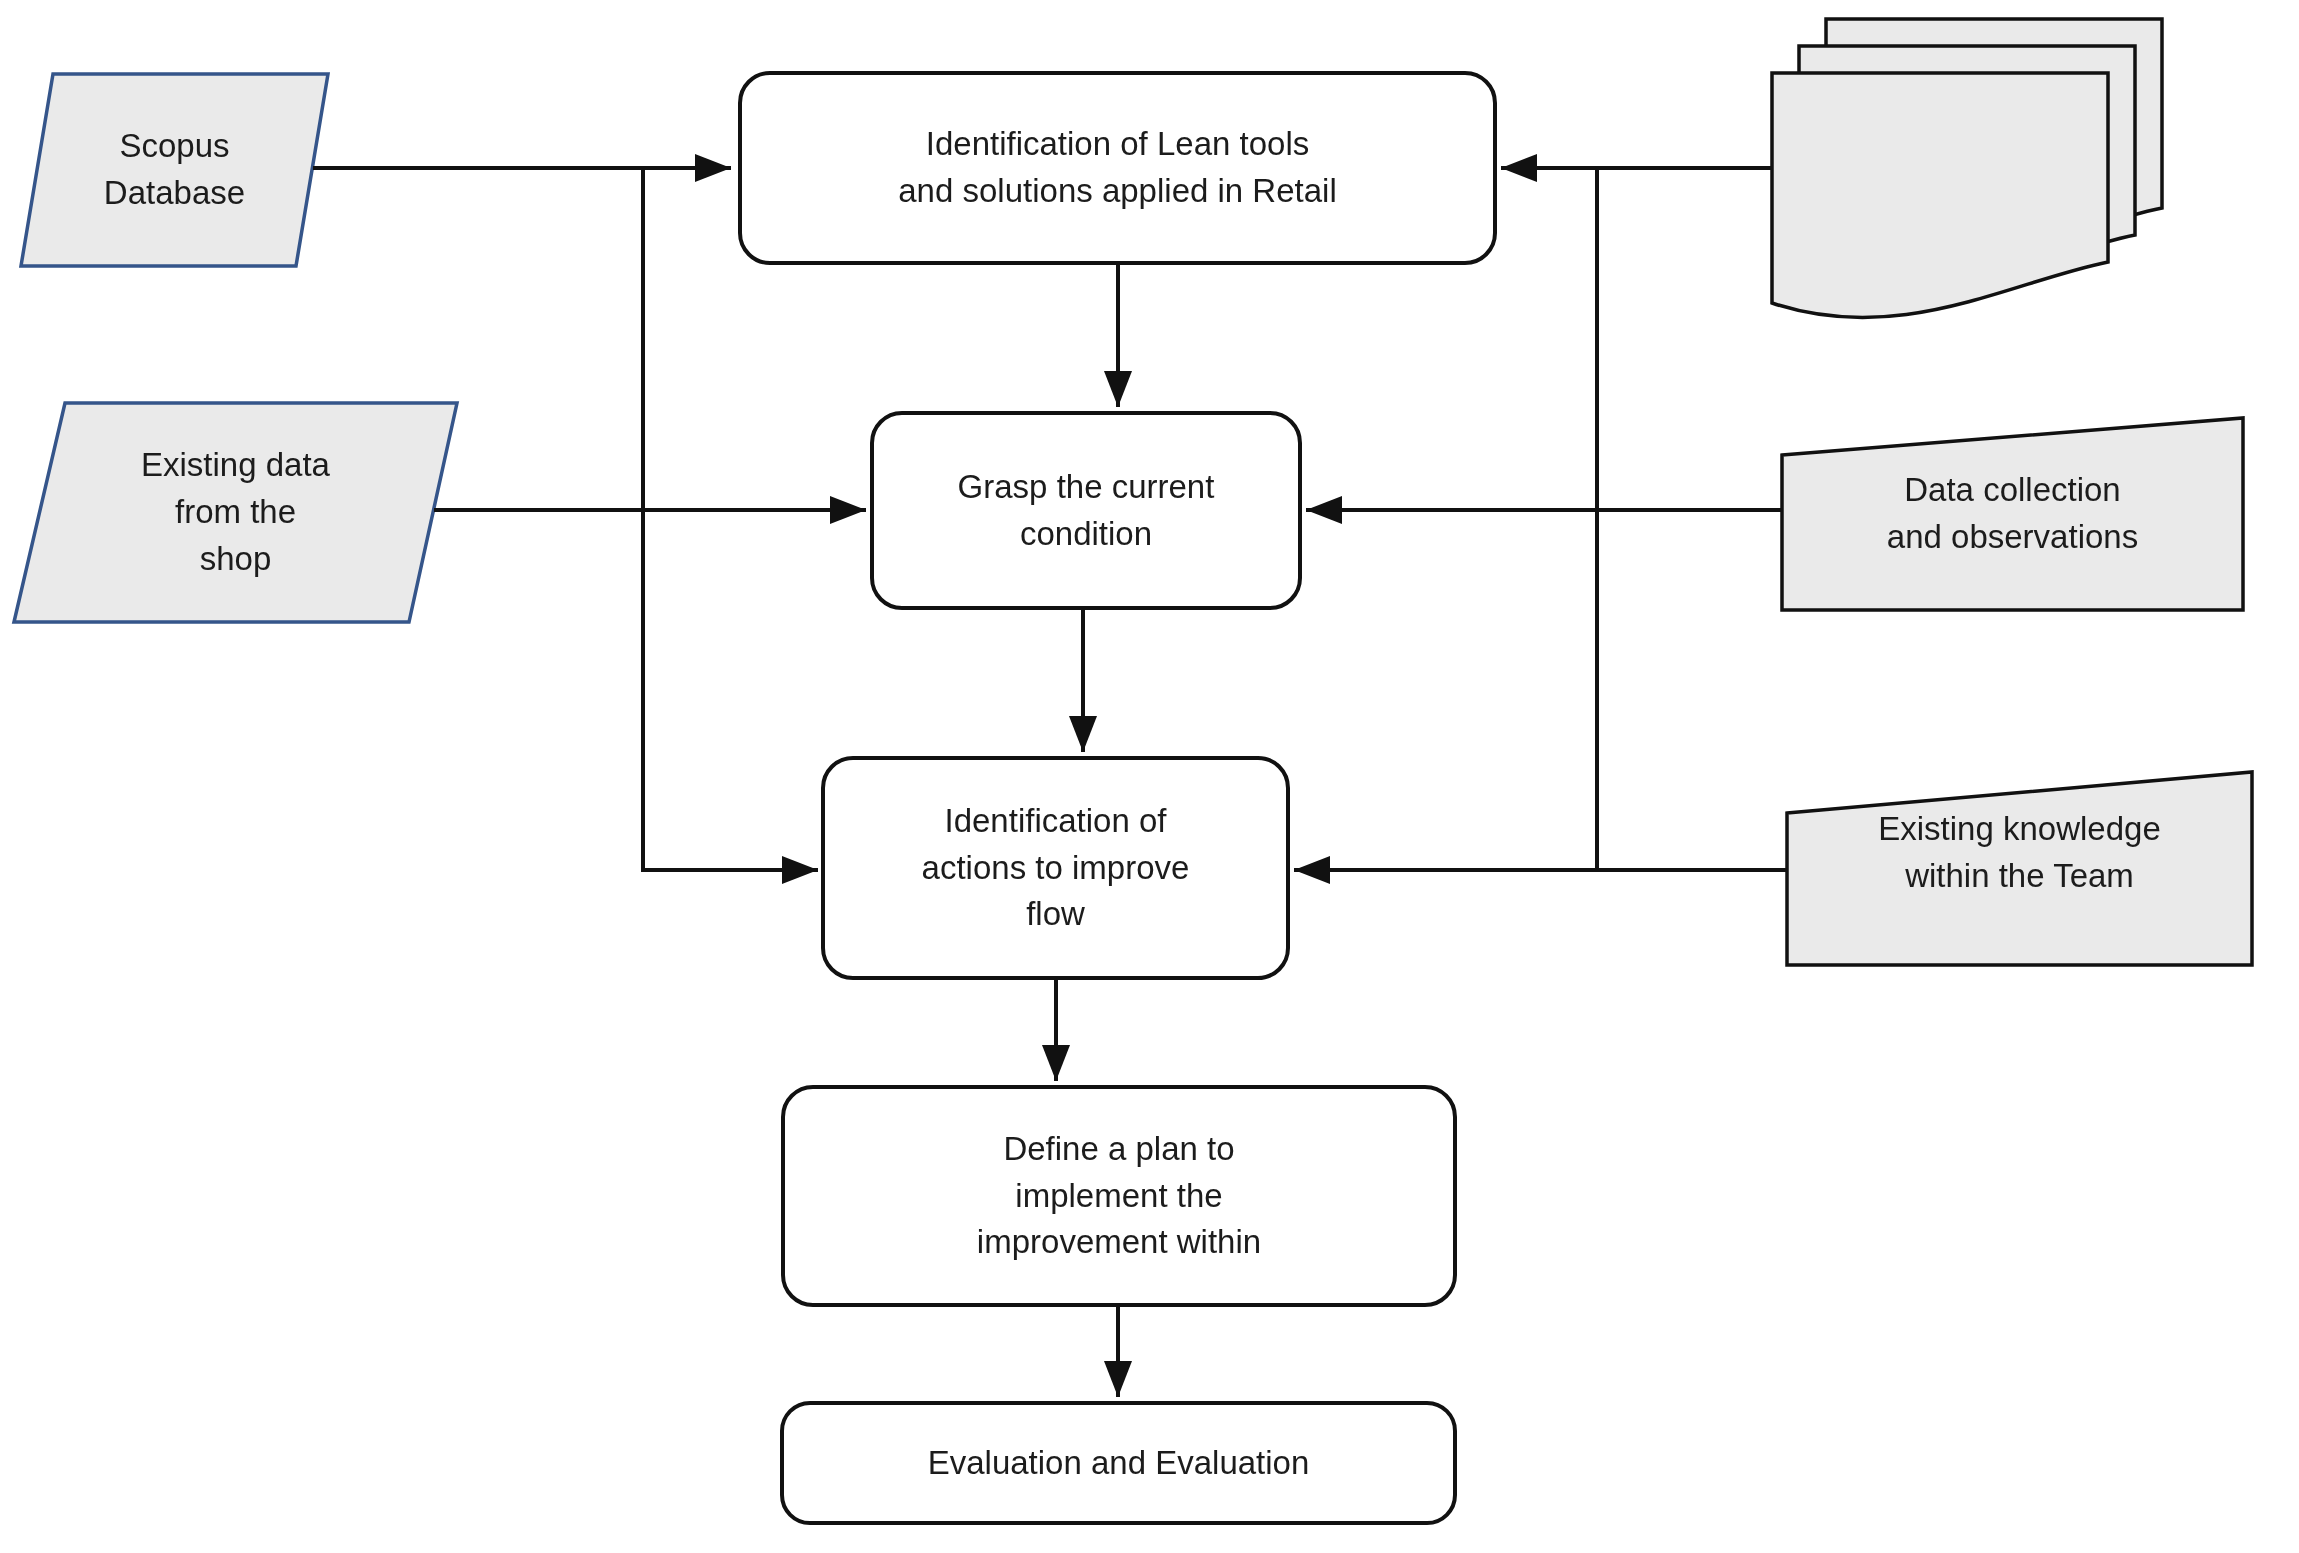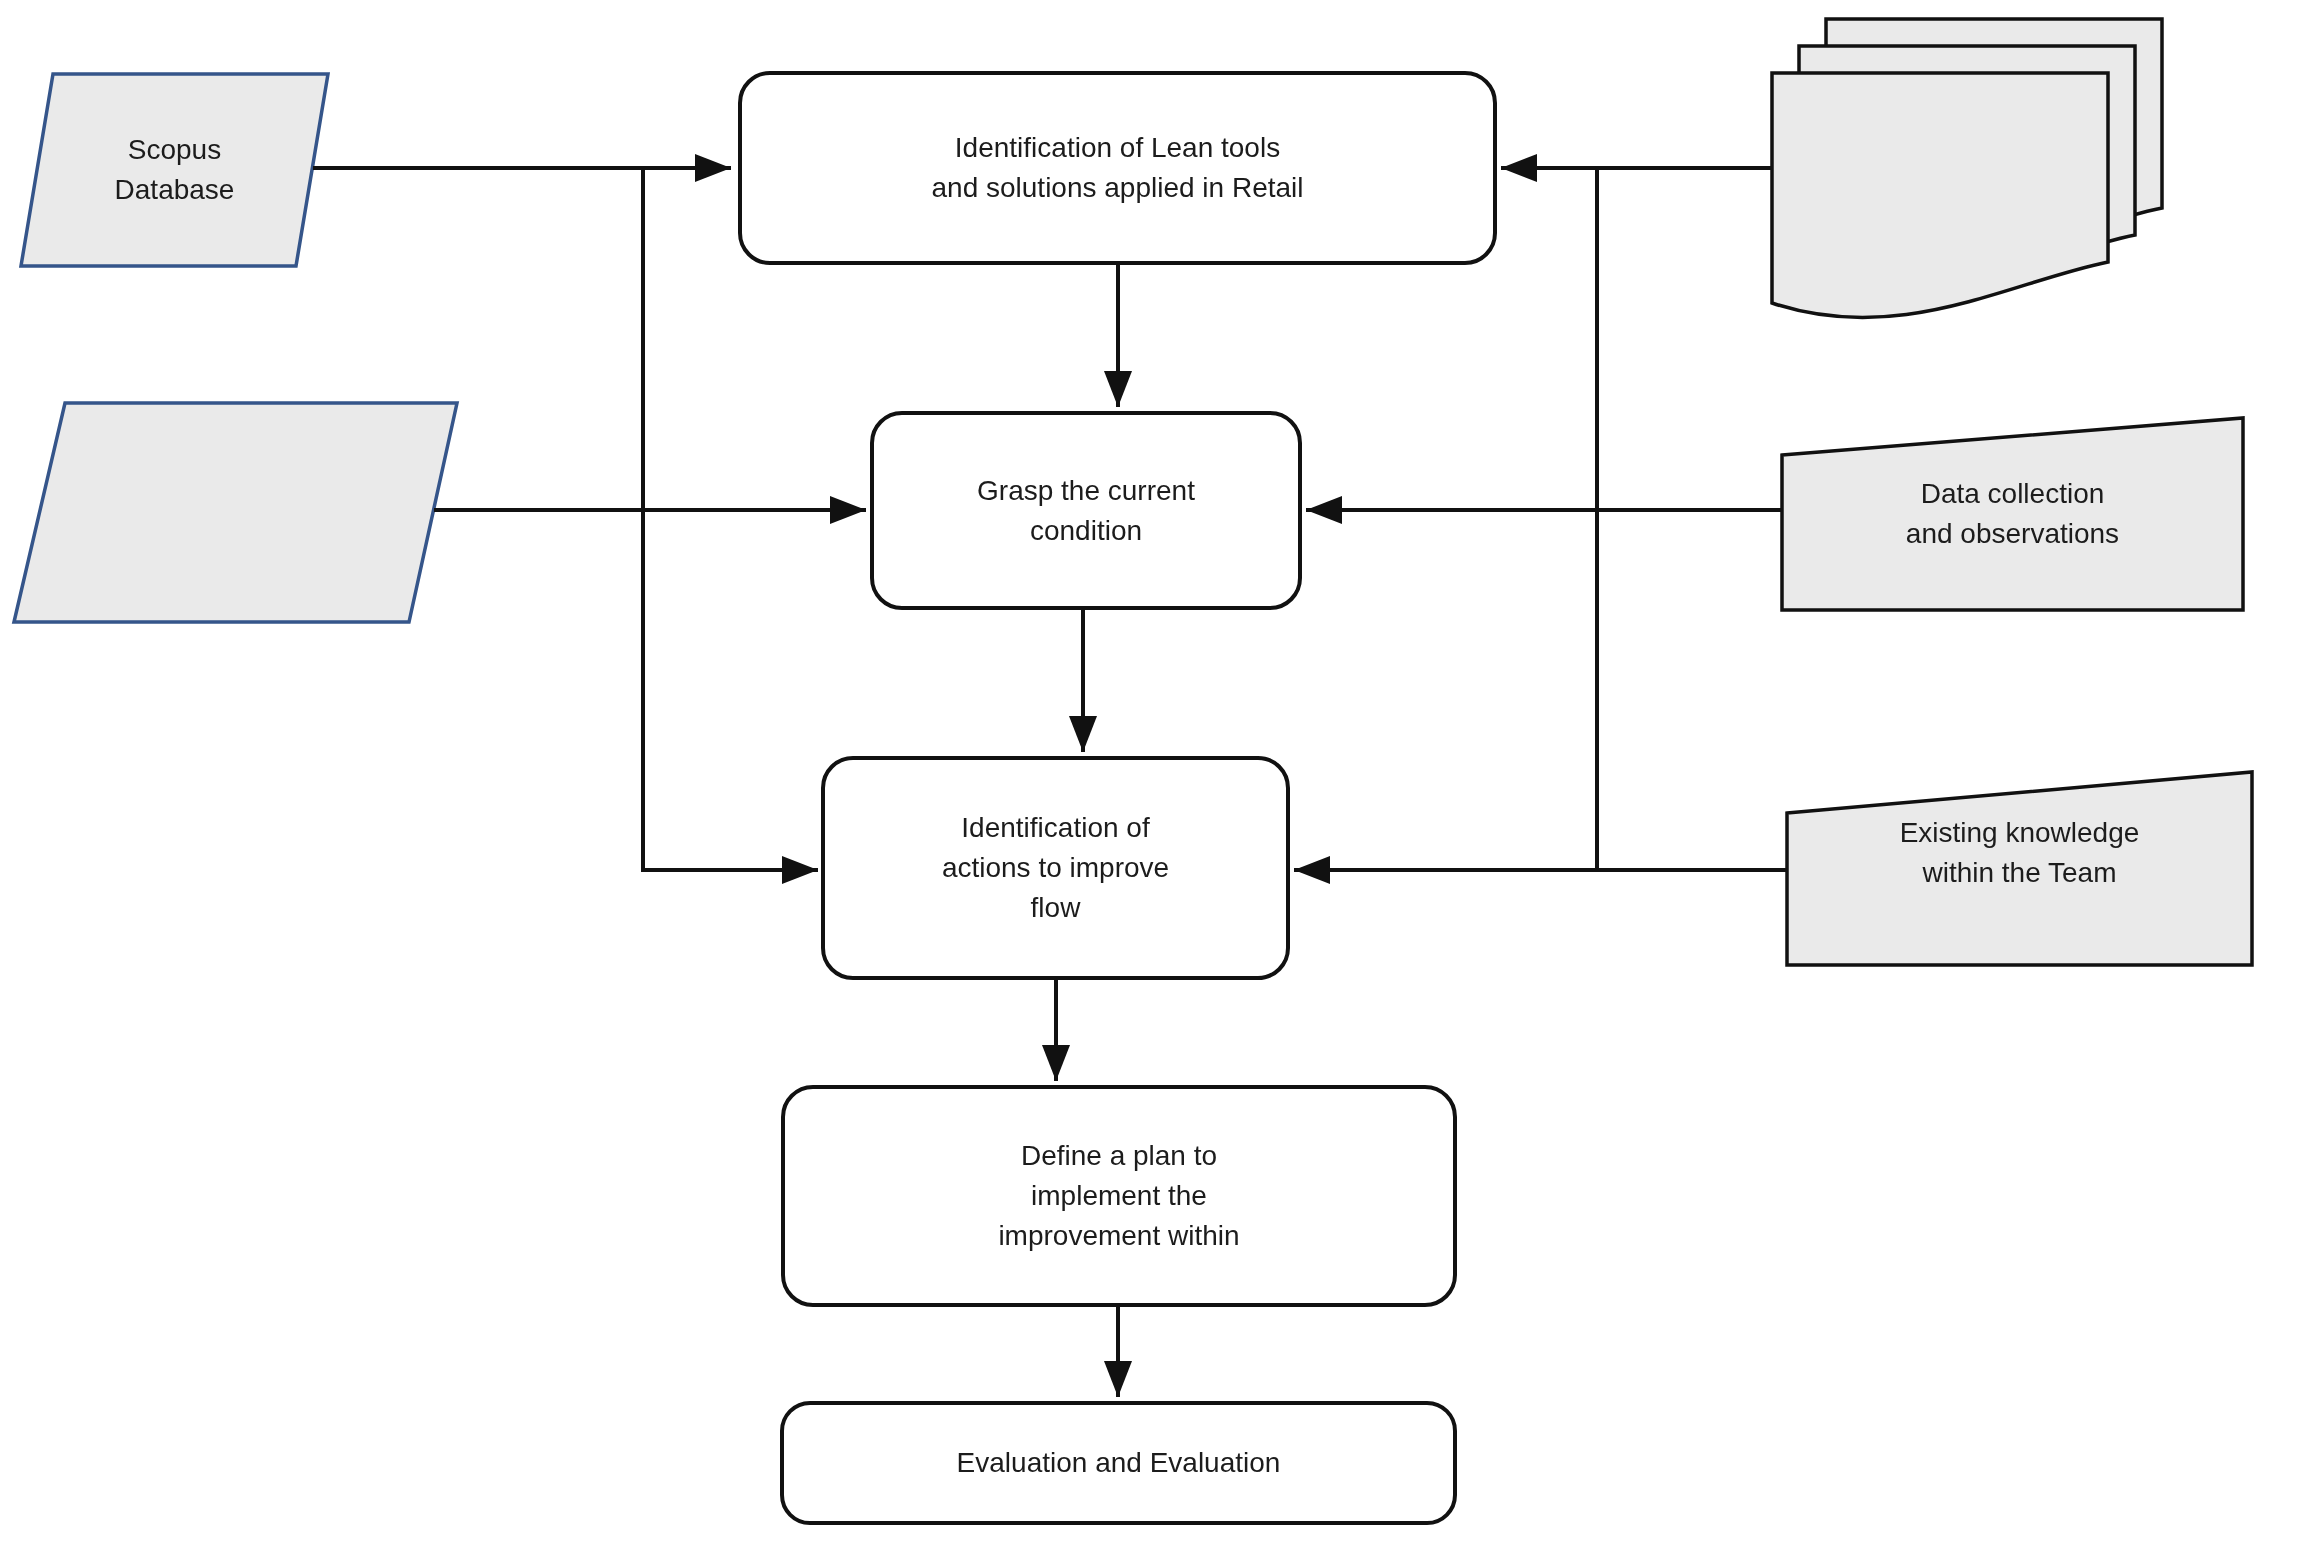--- a/index.html
+++ b/index.html
@@ -24,21 +24,21 @@
     display: block;
   }
   .label {
     position: absolute;
     display: flex;
     align-items: center;
     justify-content: center;
     text-align: center;
     white-space: pre-line;
     color: #1c1c1c;
-    font-size: 28px;
+    font-size: 33px;
     line-height: 1.42;
     pointer-events: none;
   }
 </style>
 </head>
 <body>
 
 <div class="canvas">
 
   <svg class="diagram" viewBox="0 0 2299 1553">
@@ -101,20 +101,23 @@
 
   <div class="label" style="left:783px; top:1087px; width:672px; height:218px;">Define a plan to
 implement the
 improvement within</div>
 
   <div class="label" style="left:782px; top:1403px; width:673px; height:120px;">Evaluation and Evaluation</div>
 
   <div class="label" style="left:21px; top:74px; width:307px; height:192px;">Scopus
 Database</div>
 
+  <div class="label" style="left:14px; top:403px; width:443px; height:219px;">Existing data
+from the
+shop</div>
 
 
   <div class="label" style="left:1782px; top:418px; width:461px; height:192px;">Data collection
 and observations</div>
 
   <div class="label" style="left:1787px; top:756px; width:465px; height:193px;">Existing knowledge
 within the Team</div>
 
 </div>
 

